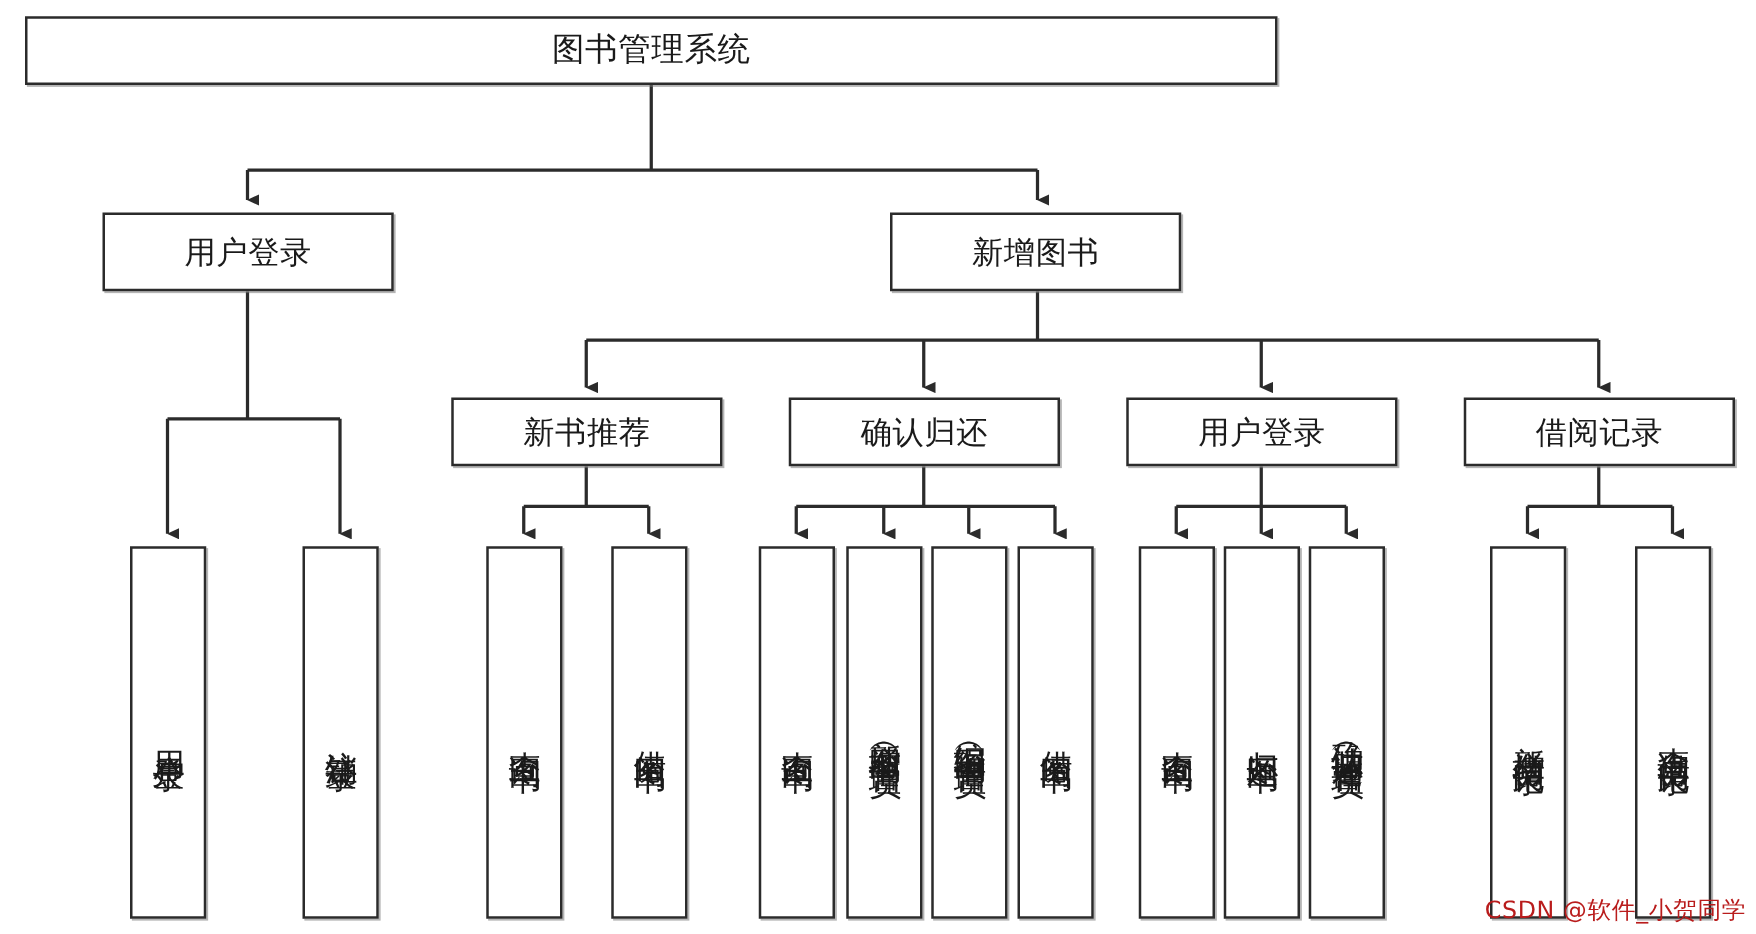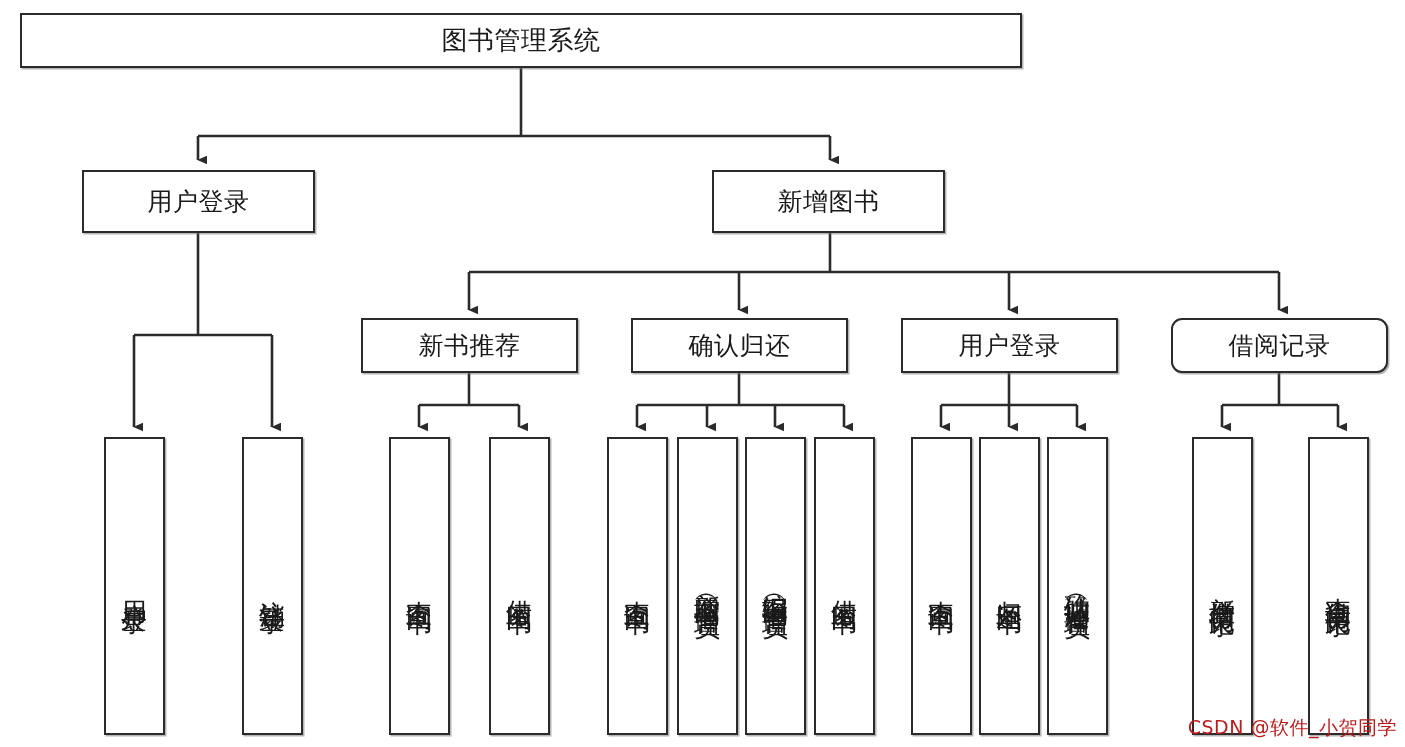--- a/index.html
+++ b/index.html
@@ -142,21 +142,21 @@
 
   <div class="node horizontal" style="left:361px; top:318px; width:217px; height:55px;text-align:right;">
     <span class="node-label">新书推荐</span>
   </div>
   <div class="node horizontal" style="left:631px; top:318px; width:217px; height:55px;">
     <span class="node-label">确认归还</span>
   </div>
   <div class="node horizontal" style="left:901px; top:318px; width:217px; height:55px;">
     <span class="node-label">用户登录</span>
   </div>
-  <div class="node horizontal" style="left:1171px; top:318px; width:217px; height:55px;border-radius:11px;">
+  <div class="node horizontal" style="left:1171px; top:318px; width:217px; height:55px;">
     <span class="node-label">借阅记录</span>
   </div>
 
   <div class="node vertical" style="left:104px; top:437px; width:61px; height:298px;">
     <span class="node-label">用户登录</span>
   </div>
   <div class="node vertical" style="left:242px; top:437px; width:61px; height:298px;">
     <span class="node-label">注销登录</span>
   </div>
 

